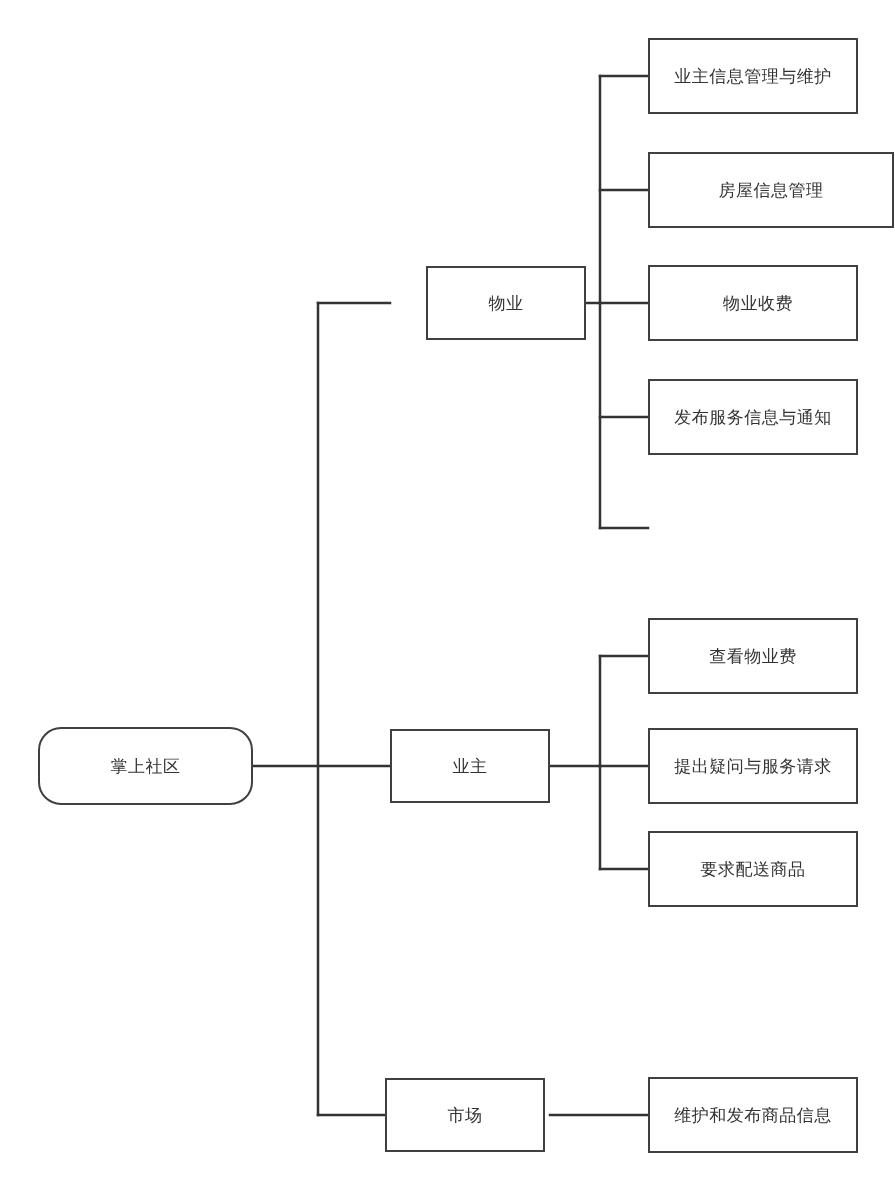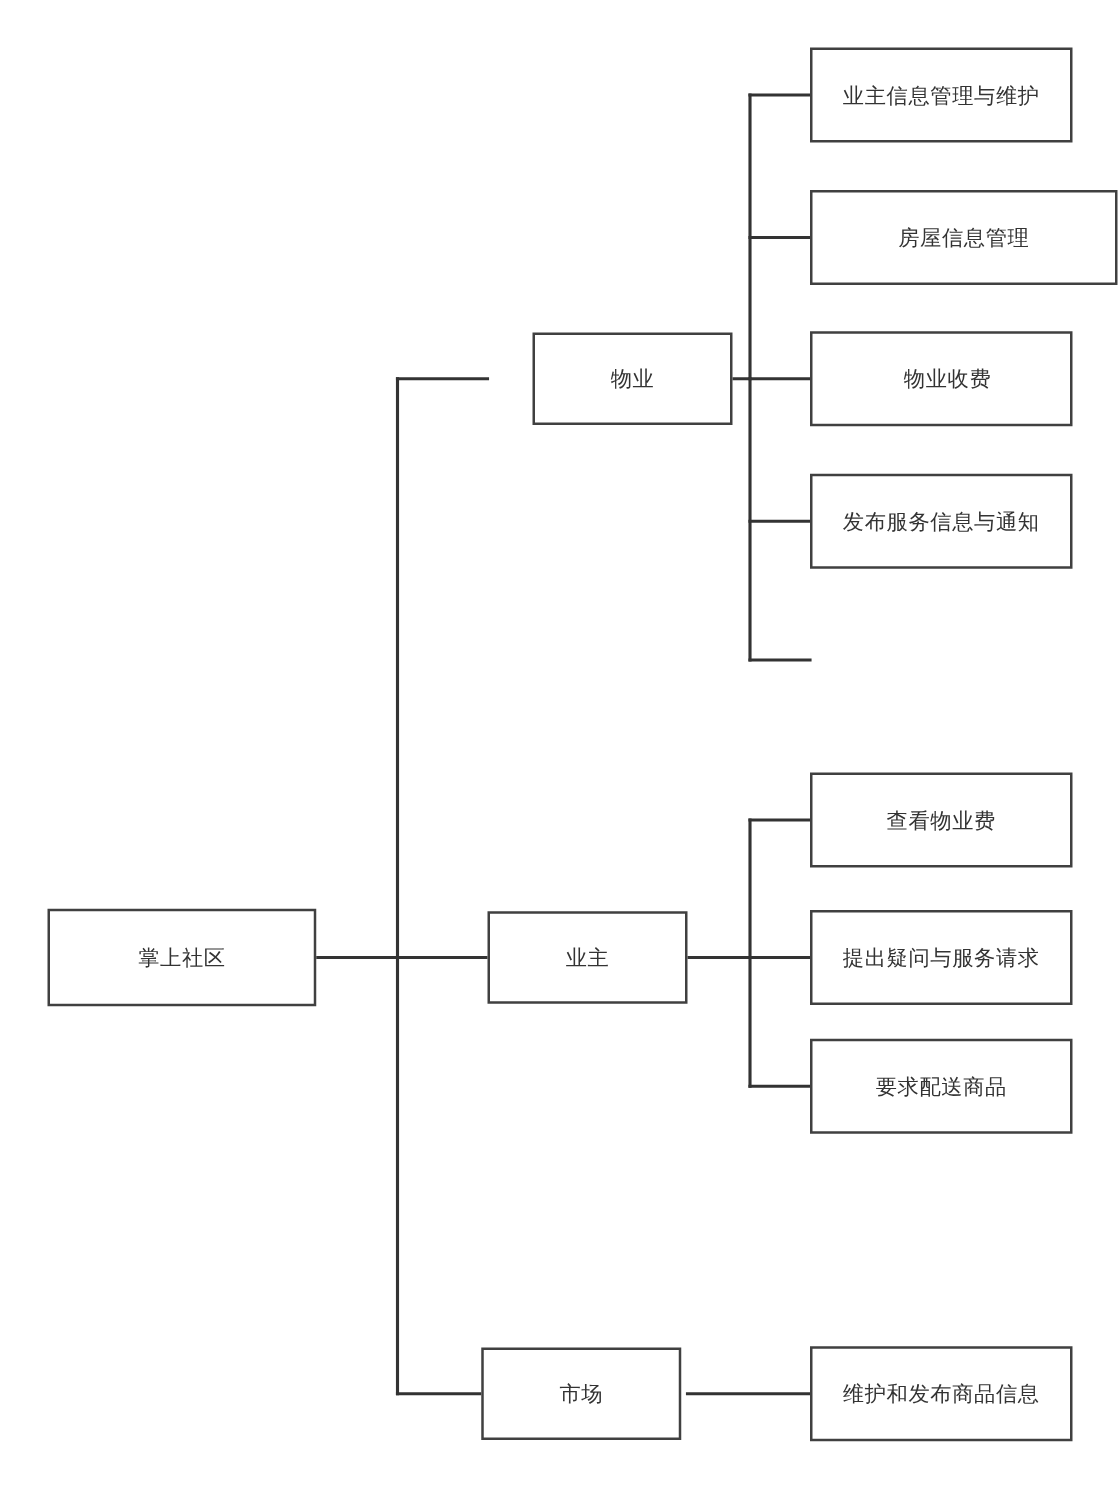--- a/index.html
+++ b/index.html
@@ -65,21 +65,21 @@
       <path d="M550 766 H600"></path>
       <path d="M600 656 V869"></path>
       <path d="M600 656 H648"></path>
       <path d="M600 766 H648"></path>
       <path d="M600 869 H648"></path>
 
       <path d="M550 1115 H648"></path>
     </g>
   </svg>
 
-  <div class="node" style="left:38px; top:727px; width:215px; height:78px;">
+  <div class="node" style="left:38px; top:727px; width:215px; height:78px;border-radius:23px;">
     <span class="node-label">掌上社区</span>
   </div>
 
   <div class="node" style="left:390px; top:266px; width:160px; height:74px;margin-left:36px;">
     <span class="node-label">物业</span>
   </div>
 
   <div class="node" style="left:390px; top:729px; width:160px; height:74px;align-items:center;">
     <span class="node-label">业主</span>
   </div>

